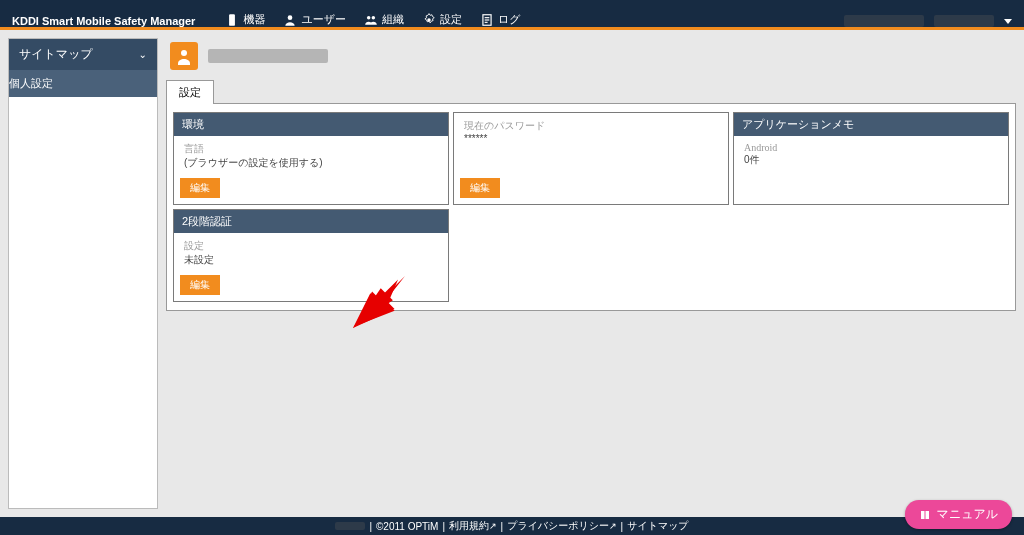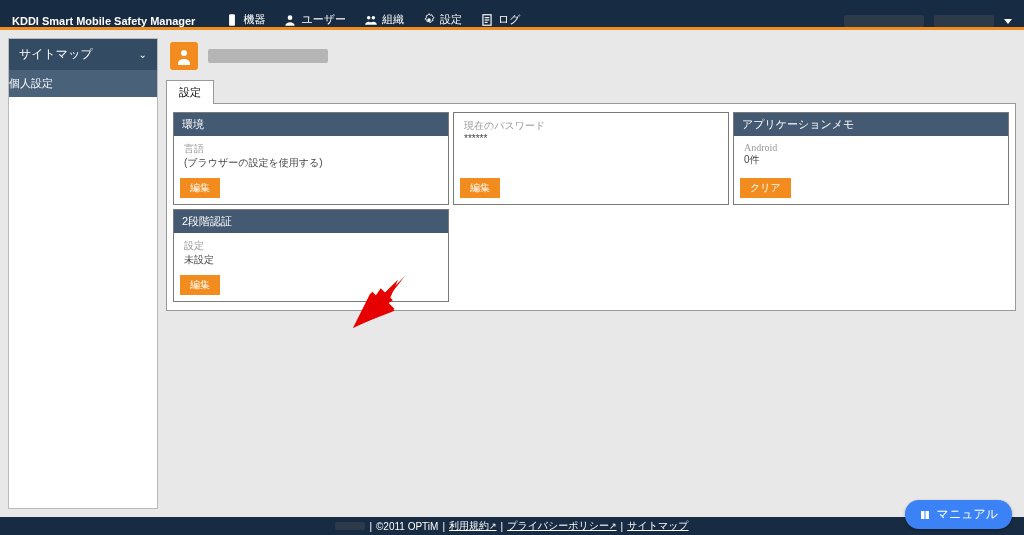--- a/index.html
+++ b/index.html
@@ -106,27 +106,27 @@
   font-size:10px; padding:3px 10px; cursor:pointer;
 }
 .row2 { grid-column: 1 / 2; }
 
 .footer {
   position:absolute; bottom:0; left:0; right:0;
   background:#172b42; color:#fff;
   height:18px; display:flex; align-items:center; justify-content:center;
   font-size:10px; gap:4px;
 }
-.footer a { color:#fff; text-decoration:underline; cursor:pointer; }
+.footer a { color:#fff; cursor:pointer; }
 .footer .blur-box { width:30px; height:8px; display:inline-block; vertical-align:middle; }
 .ext { font-size:9px; }
 
 .manual-btn {
   position:absolute; right:12px; bottom:6px;
-  background:#3b82f6; color:#fff;
+  background:#ec4899; color:#fff;
   padding:6px 14px; border-radius:14px;
   font-size:12px; display:flex; align-items:center; gap:6px;
   cursor:pointer; box-shadow:0 1px 3px rgba(0,0,0,.3);
 }
 .manual-btn svg { width:12px; height:12px; fill:#fff; }
 
 .arrow {
   position:absolute;
   left:352px; top:276px;
   width:54px; height:52px;
@@ -247,23 +247,20 @@
           <div class="card-foot">
             <button class="btn">編集</button>
           </div>
         </div>
 
         <div class="card">
           <div class="card-h">アプリケーションメモ</div>
           <div class="card-body">
             <div class="label">Android</div>
             <div class="val">0件</div>
-          </div>
-          <div class="card-foot">
-            <button class="btn">クリア</button>
           </div>
         </div>
 
         <div class="card row2">
           <div class="card-h">2段階認証</div>
           <div class="card-body">
             <div class="label">設定</div>
             <div class="val">未設定</div>
           </div>
           <div class="card-foot">

